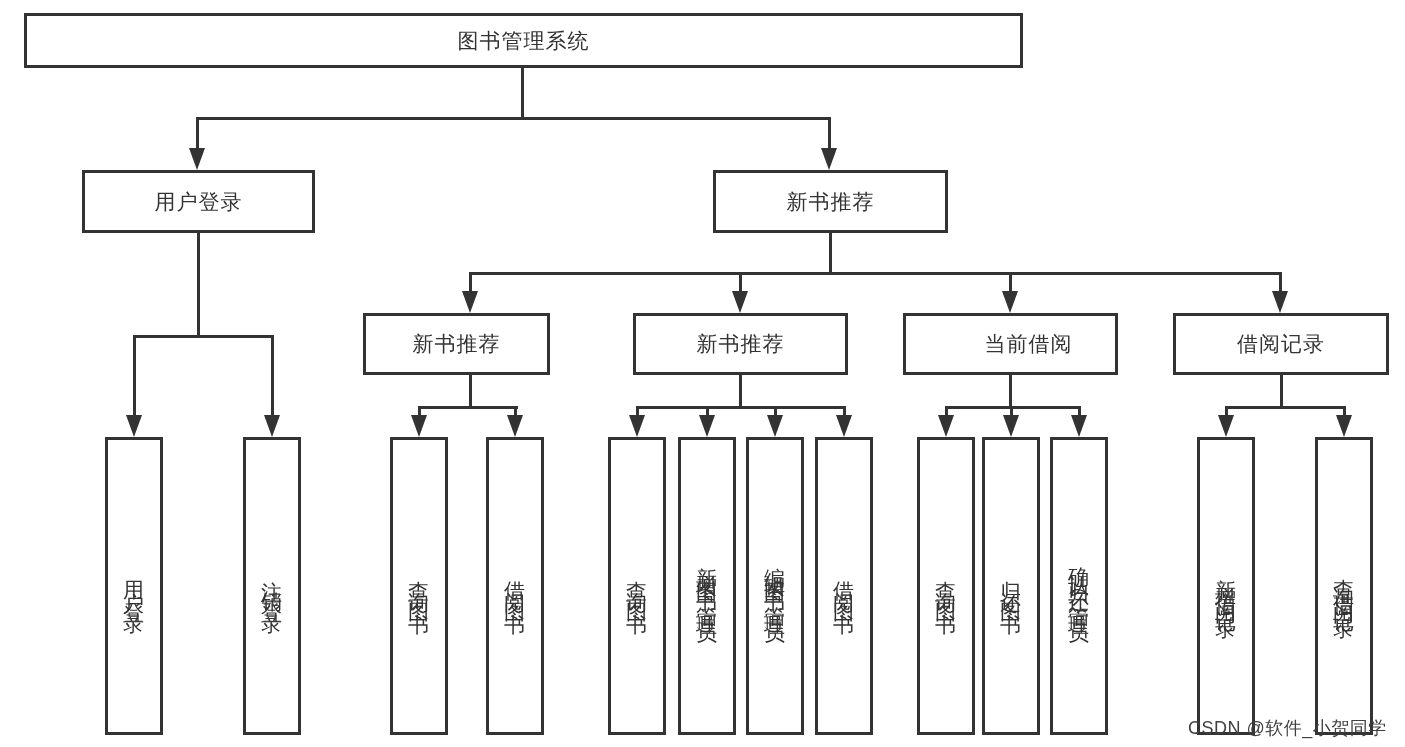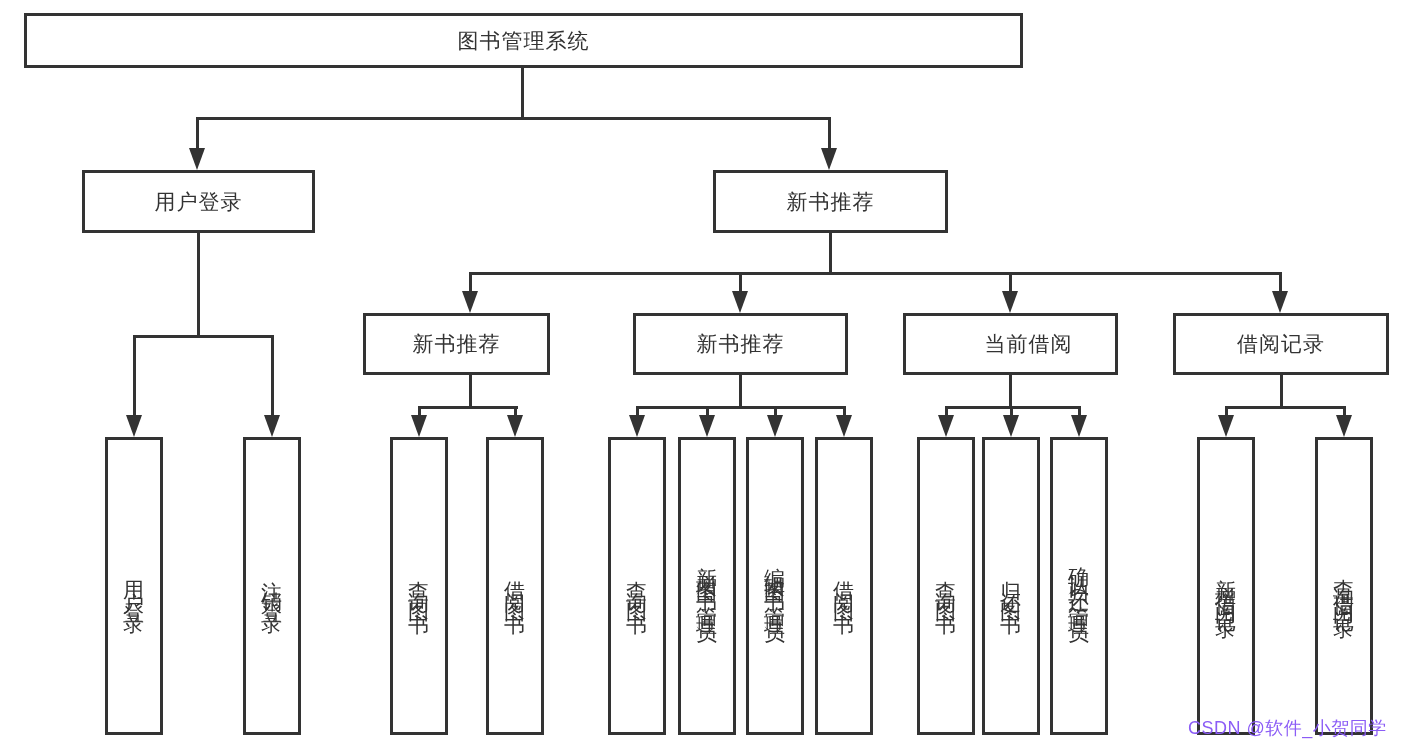--- a/index.html
+++ b/index.html
@@ -14,21 +14,21 @@
   .vbox { width:58px; top:437px; height:298px; }
   .vtext { writing-mode:vertical-rl; text-orientation:mixed; letter-spacing:8px; line-height:1; }
   .sp-wide { letter-spacing:11px; }
   .hl, .vl { position:absolute; background:#333333; z-index:1; }
   .hl { height:3px; }
   .vl { width:3px; }
   .ah { position:absolute; width:0; height:0; z-index:1;
         border-left:8px solid transparent; border-right:8px solid transparent;
         border-top:22px solid #333333; }
   .watermark { position:absolute; left:1188px; top:716px; font-size:18px;
-               color:#8b5cf6; letter-spacing:0.5px; z-index:3; white-space:nowrap; }
+               color:#404040; letter-spacing:0.5px; z-index:3; white-space:nowrap; }
 </style>
 </head>
 <body>
 
 <div class="canvas">
 
   <div class="box" style="left:24px;top:13px;width:999px;height:55px;">
     <span>图书管理系统</span>
   </div>
 

